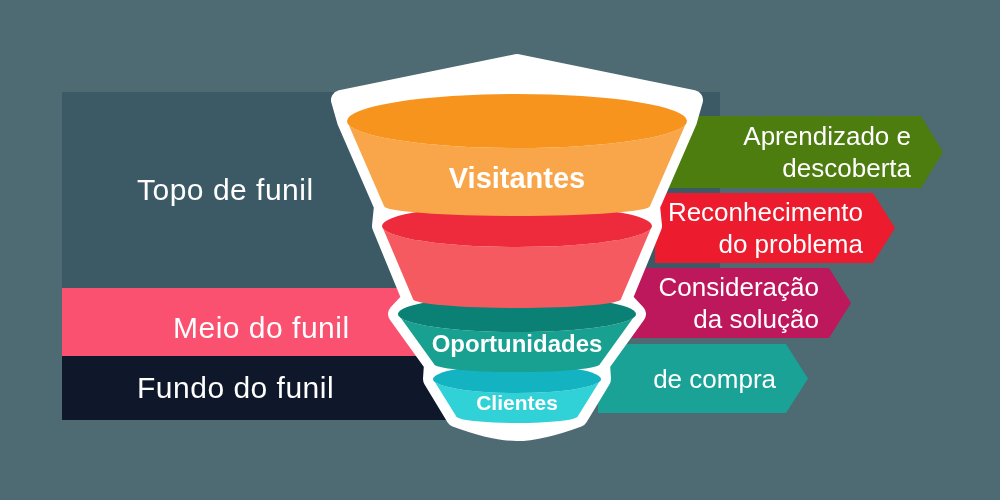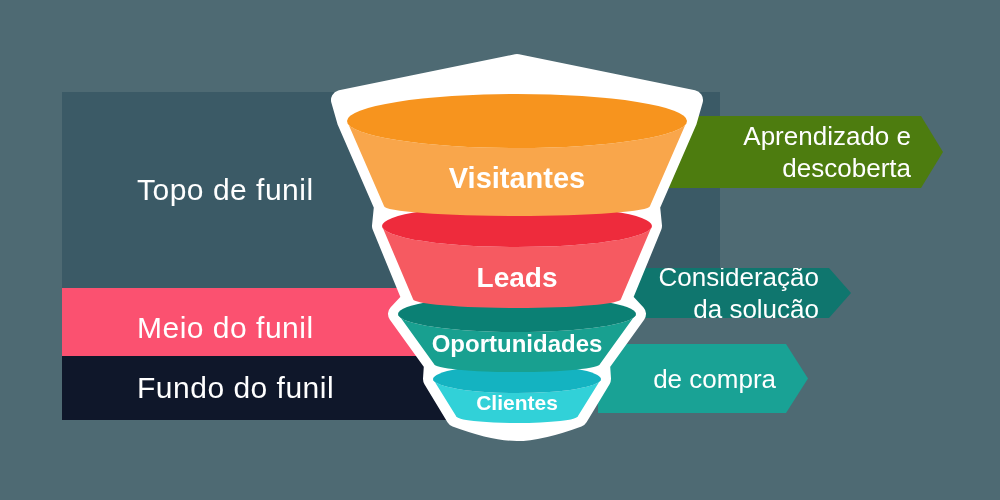--- a/index.html
+++ b/index.html
@@ -8,33 +8,33 @@
     width:1000px;height:500px;
     background:#4e6a73;
     overflow:hidden;
     font-family:"Liberation Sans", sans-serif;
     color:#ffffff;
   }
   
   .row{position:absolute;display:flex;align-items:center;}
   .row-label{font-size:30px;letter-spacing:.5px;padding-left:75px;white-space:nowrap;}
   .row-top{left:62px;top:92px;width:658px;height:196px;background:#3b5a66;}
-  .row-mid{left:62px;top:288px;width:468px;height:80px;background:#fb5170;}
+  .row-mid{left:62px;top:288px;width:468px;height:80px;background:#fb5170;padding-left:36px;}
   .row-bot{left:62px;top:356px;width:468px;height:64px;background:#0f172a;}
   
   .banner{
     position:absolute;
     display:flex;flex-direction:column;justify-content:center;align-items:flex-end;
     padding-right:32px;box-sizing:border-box;
     font-size:26px;line-height:32px;text-align:right;white-space:nowrap;
     clip-path:polygon(0 0, calc(100% - 22px) 0, 100% 50%, calc(100% - 22px) 100%, 0 100%);
   }
   .banner-1{left:655px;top:116px;width:288px;height:72px;background:#4d7c0f;}
   .banner-2{left:655px;top:193px;width:240px;height:70px;background:#ec1b2d;}
-  .banner-3{left:622px;top:268px;width:229px;height:50px;background:#0f766e;}
+  .banner-3{left:622px;top:268px;width:229px;height:70px;background:#be185d;}
   .banner-4{left:598px;top:344px;width:210px;height:69px;background:#19a295;}
   
   .funnel-svg{position:absolute;left:317px;top:50px;z-index:3;}
   .funnel-label{
     position:absolute;z-index:4;transform:translate(-50%,-50%);
     white-space:nowrap;text-align:center;font-weight:bold;
   }
   .fl-1{left:517px;top:178px;font-size:29px;}
   .fl-2{left:517px;top:278px;font-size:28px;}
   .fl-3{left:517px;top:344px;font-size:24px;}
@@ -53,20 +53,24 @@
     <span class="row-label">Meio do funil</span>
   </div>
   <div class="row row-bot z1">
     <span class="row-label">Fundo do funil</span>
   </div>
 
   <div class="banner banner-1 z2">
     <span>Aprendizado e</span>
     <span>descoberta</span>
   </div>
+  <div class="banner banner-2 z2">
+    <span>Reconhecimento</span>
+    <span>do problema</span>
+  </div>
   <div class="banner banner-3 z2">
     <span>Consideração</span>
     <span>da solução</span>
   </div>
   <div class="banner banner-4 z2">
     <span>de compra</span>
   </div>
 
   <svg class="funnel-svg" width="400" height="400" viewBox="317 50 400 400">
 
@@ -81,17 +85,16 @@
     <ellipse cx="517" cy="314" rx="119" ry="18" fill="#0b8074"></ellipse>
 
     <path d="M382,226 L413,299 A104,9 0 0 0 621,299 L652,226 A135,21 0 0 1 382,226 Z" fill="#f65a61"></path>
     <ellipse cx="517" cy="226" rx="135" ry="21" fill="#ee2b3c"></ellipse>
 
     <path d="M347,121 L384,206 A133,10 0 0 0 650,206 L687,121 A170,27 0 0 1 347,121 Z" fill="#f9a64b"></path>
     <ellipse cx="517" cy="121" rx="170" ry="27" fill="#f7941e"></ellipse>
   </svg>
 
   <div class="funnel-label fl-1">Visitantes</div>
-  <div class="funnel-label fl-2">Leads</div>
   <div class="funnel-label fl-3">Oportunidades</div>
   <div class="funnel-label fl-4">Clientes</div>
 
 </div>
 
 </body></html>

